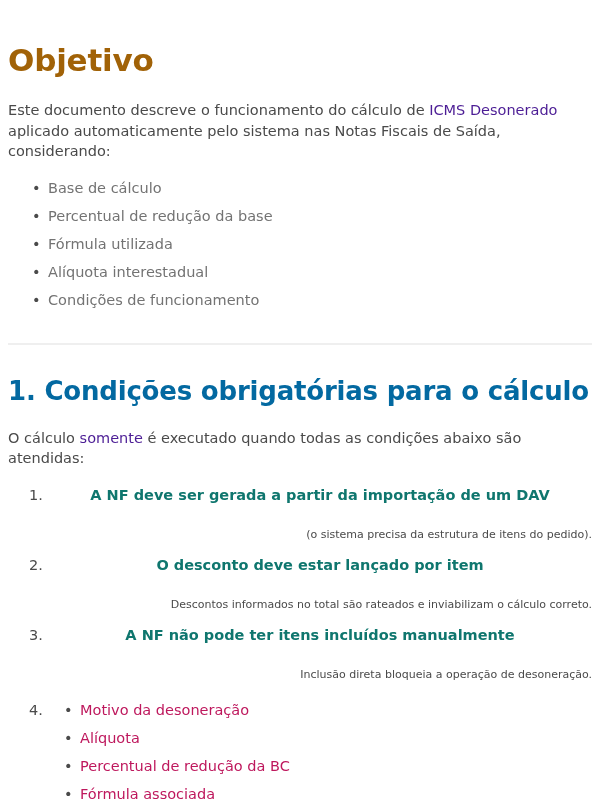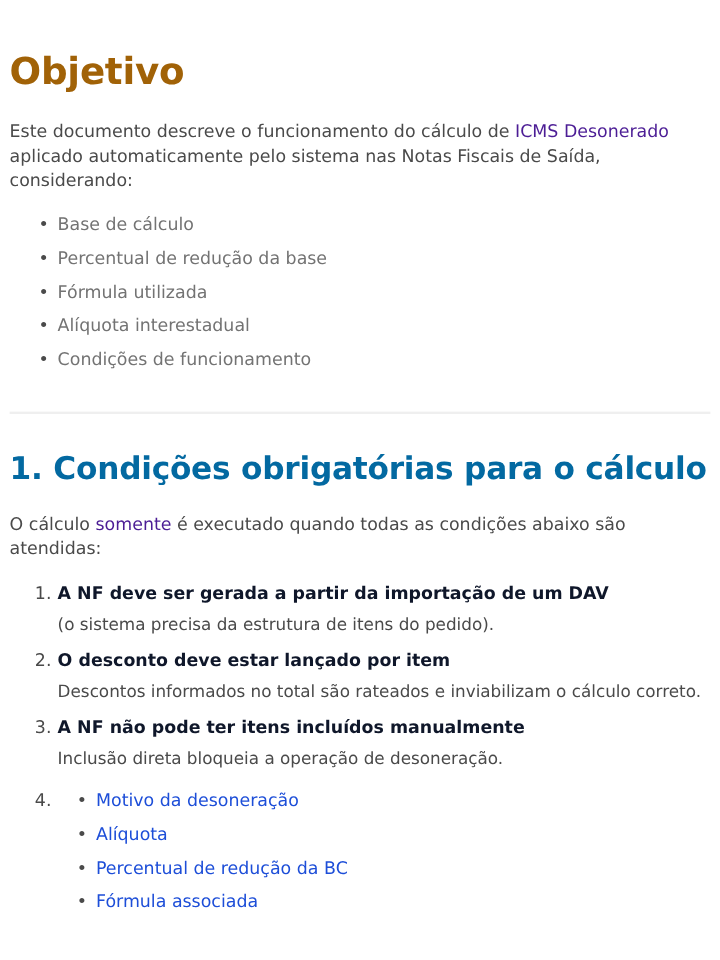--- a/index.html
+++ b/index.html
@@ -97,43 +97,45 @@
     left: 21px;
     top: 0;
     font-size: 14.5px;
     line-height: 20px;
     color: #4a4a4a;
   }
   .step-head {
     font-size: 14.5px;
     line-height: 20px;
     font-weight: bold;
-    color: #0f172a;
+    color: #0f766e;
     display: block;
+    text-align: center;
   }
   .step-sub {
-    font-size: 14px;
+    font-size: 11px;
     line-height: 20px;
     color: #4a4a4a;
     display: block;
-    margin-top: 6px;
+    margin-top: 20px;
+    text-align: right;
   }
 
   ul.subbullets {
     list-style: none;
     margin: 15px 0 0 0;
     padding: 0;
   }
   ul.subbullets > li {
     position: relative;
     padding-left: 32px;
     font-size: 14.5px;
     line-height: 20px;
     margin-bottom: 8px;
-    color: #1d4ed8;
+    color: #be185d;
   }
   ul.subbullets > li::before {
     content: "•";
     position: absolute;
     left: 16px;
     top: 0;
     color: #4a4a4a;
     font-size: 14.5px;
   }
 </style>

